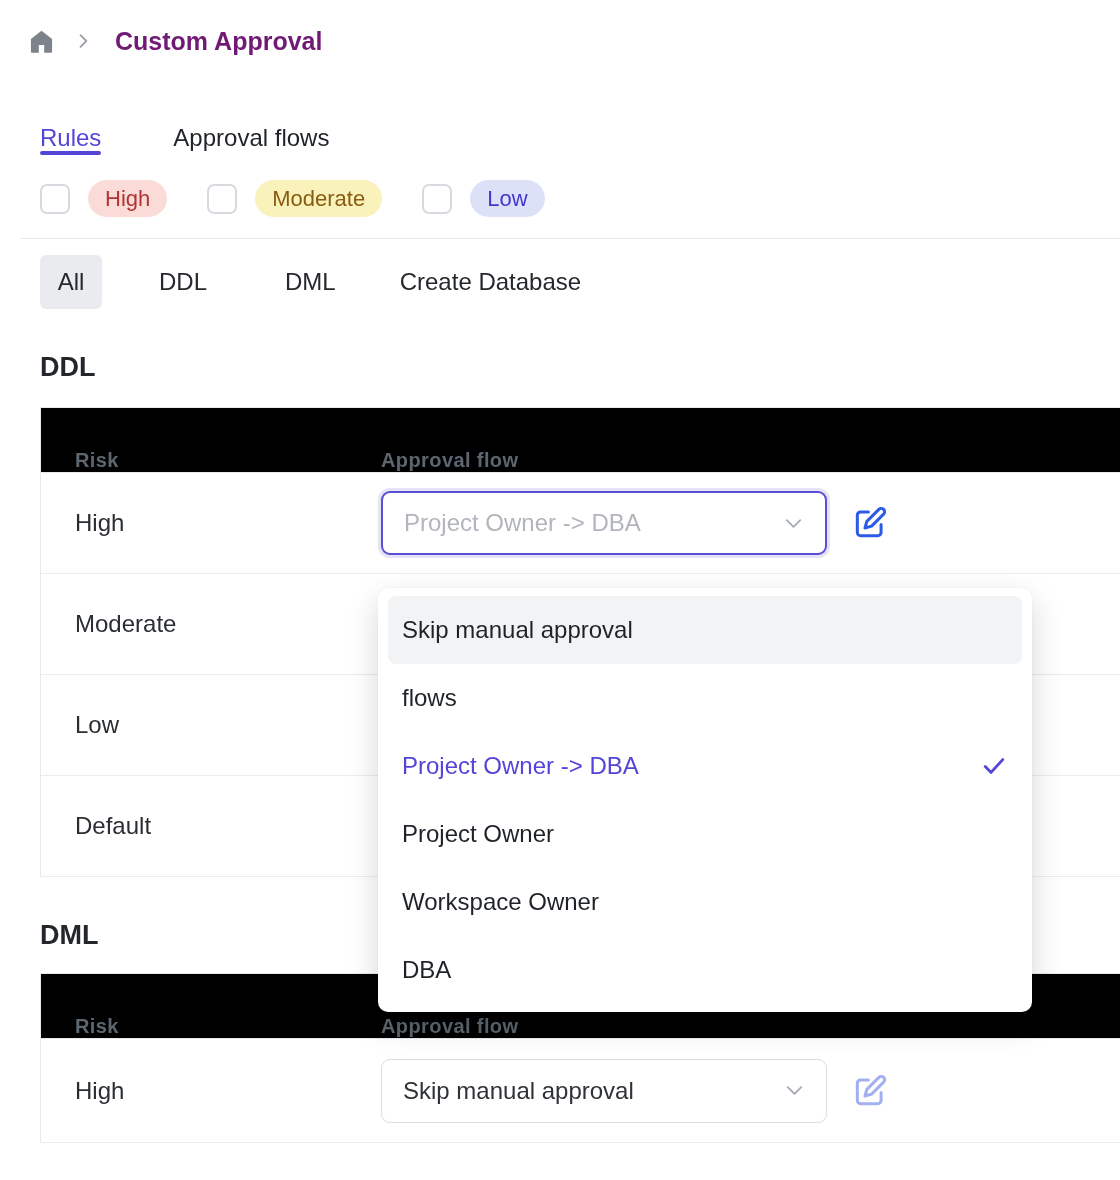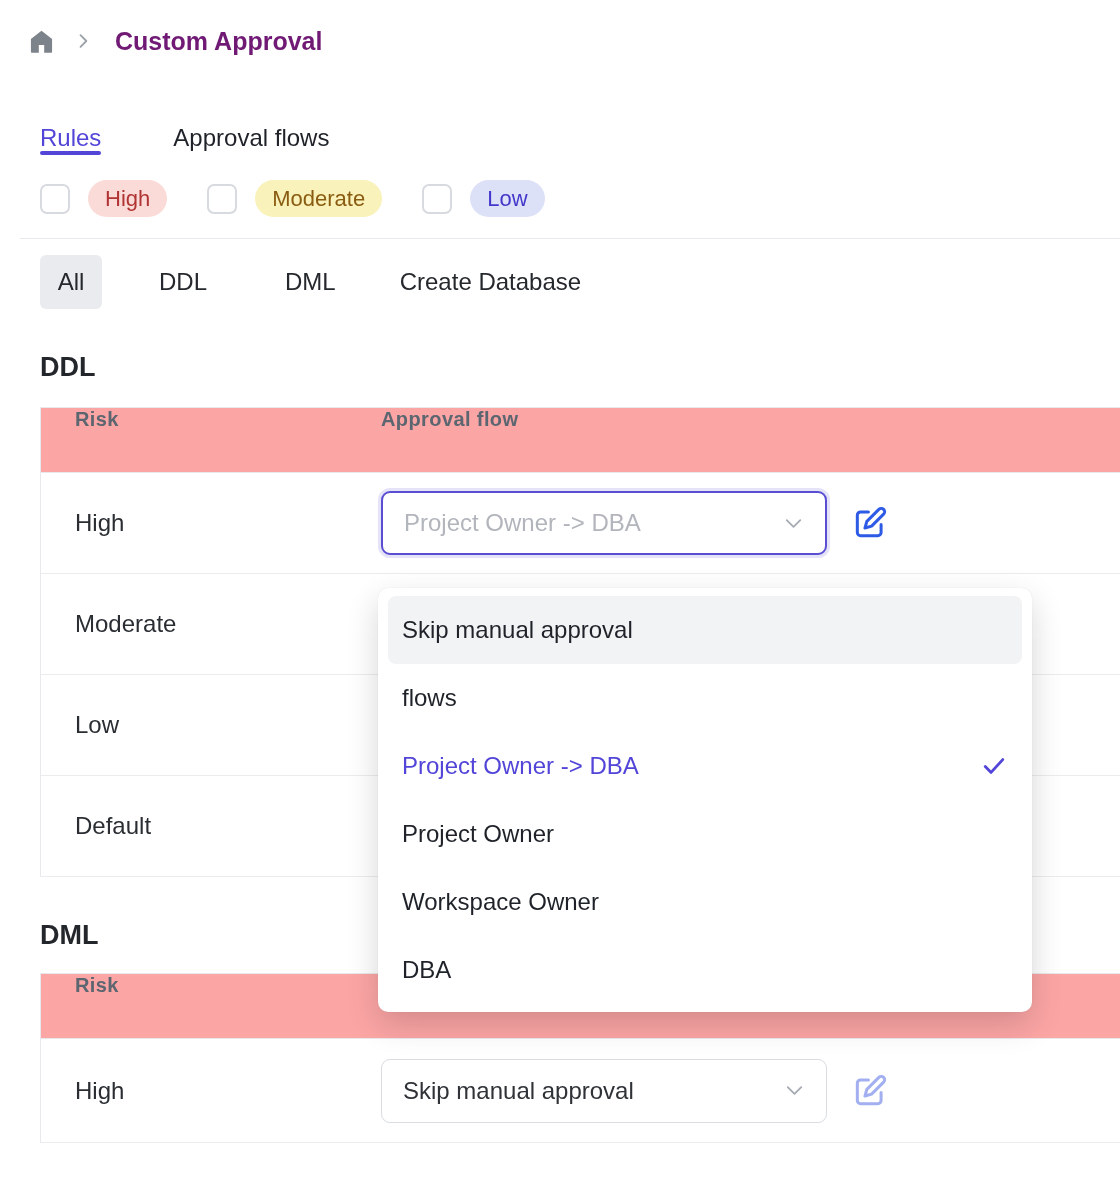--- a/index.html
+++ b/index.html
@@ -48,21 +48,21 @@
   .cat{color:#25282c;cursor:pointer;line-height:32px}
   .cat.active{background:#e9ebee;border-radius:6px;width:62px;height:54px;display:flex;align-items:center;justify-content:center}
   .cat.c2{margin-left:57px}
   .cat.c3{margin-left:78px}
   .cat.c4{margin-left:64px}
 
   
   .sec-title{font-size:27px;font-weight:700;color:#23262a;margin:40px 0 0 40px;line-height:36px}
   .table{margin-left:40px;margin-top:22px;border-top:1px solid var(--border);border-left:1px solid var(--border)}
   .table.dml{margin-top:20px}
-  .thead{height:65px;background:#fca5a5;display:flex;align-items:flex-start;border-bottom:1px solid var(--border)}
+  .thead{height:65px;background:#000000;display:flex;align-items:flex-end;border-bottom:1px solid var(--border)}
   .th{font-size:20px;font-weight:700;color:#5c6670;letter-spacing:.4px}
   .col-risk{padding-left:34px;width:340px;flex:none}
   .trow{height:101px;display:flex;align-items:center;border-bottom:1px solid var(--row-border)}
   .table.dml .trow{height:104px}
   .risk-label{font-size:24px;color:#2a2e33}
 
   
   .select{display:flex;align-items:center;justify-content:space-between;width:446px;height:64px;padding:0 18px 0 21px;border:1px solid #d9dce1;border-radius:9px;background:#fff;font-size:24px;cursor:pointer;flex:none}
   .select .value{color:#2f3237}
   .select.focused{border:2px solid #5a4ed2;box-shadow:0 0 0 3px rgba(90,78,210,.16)}

